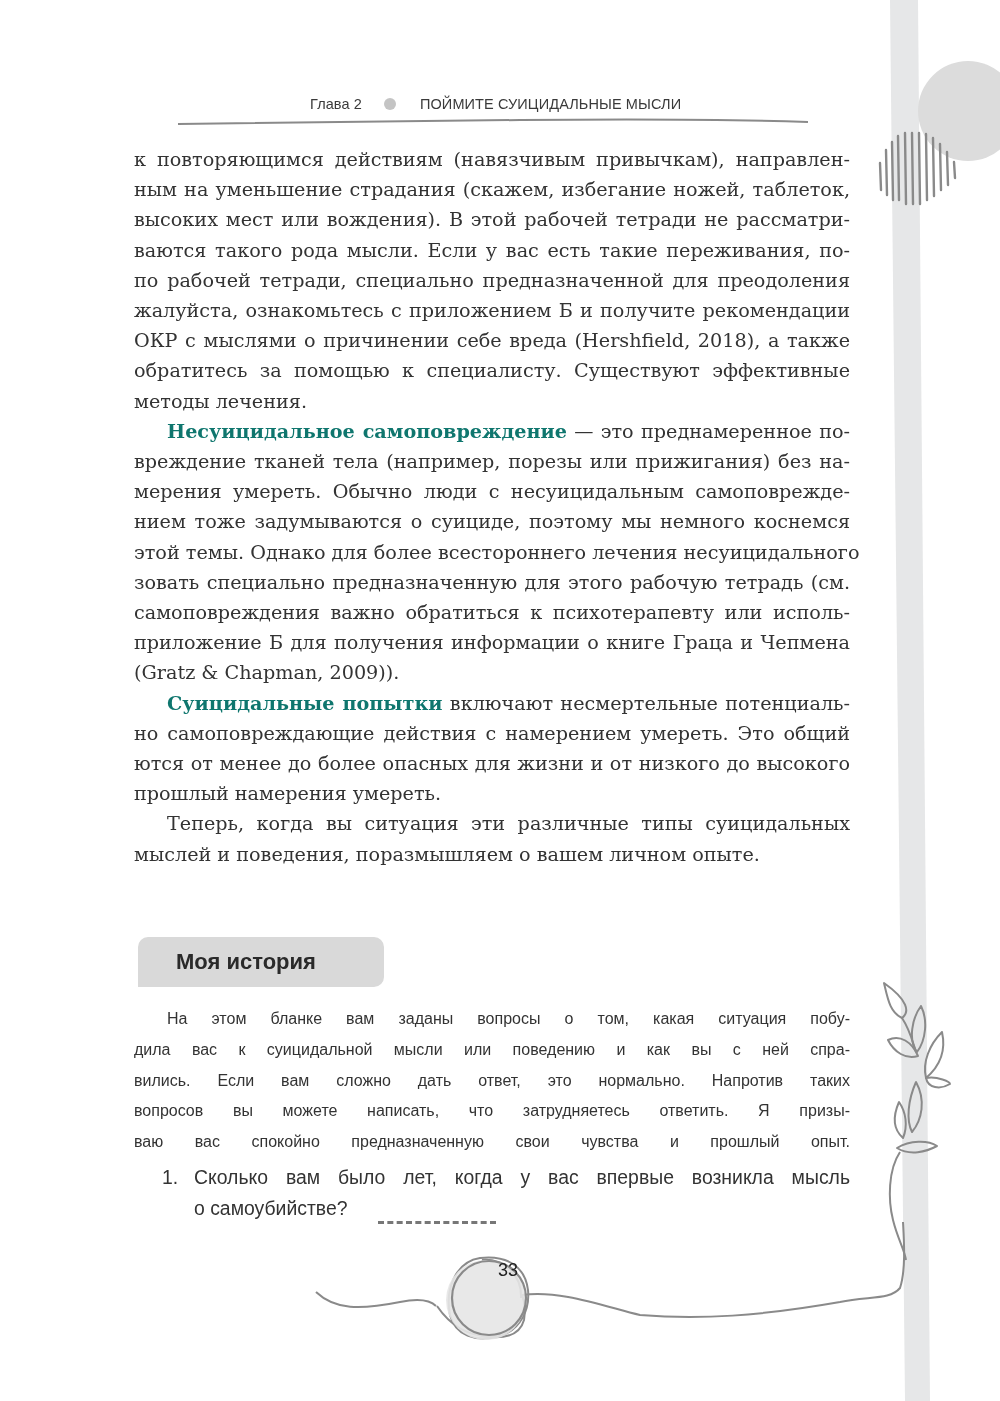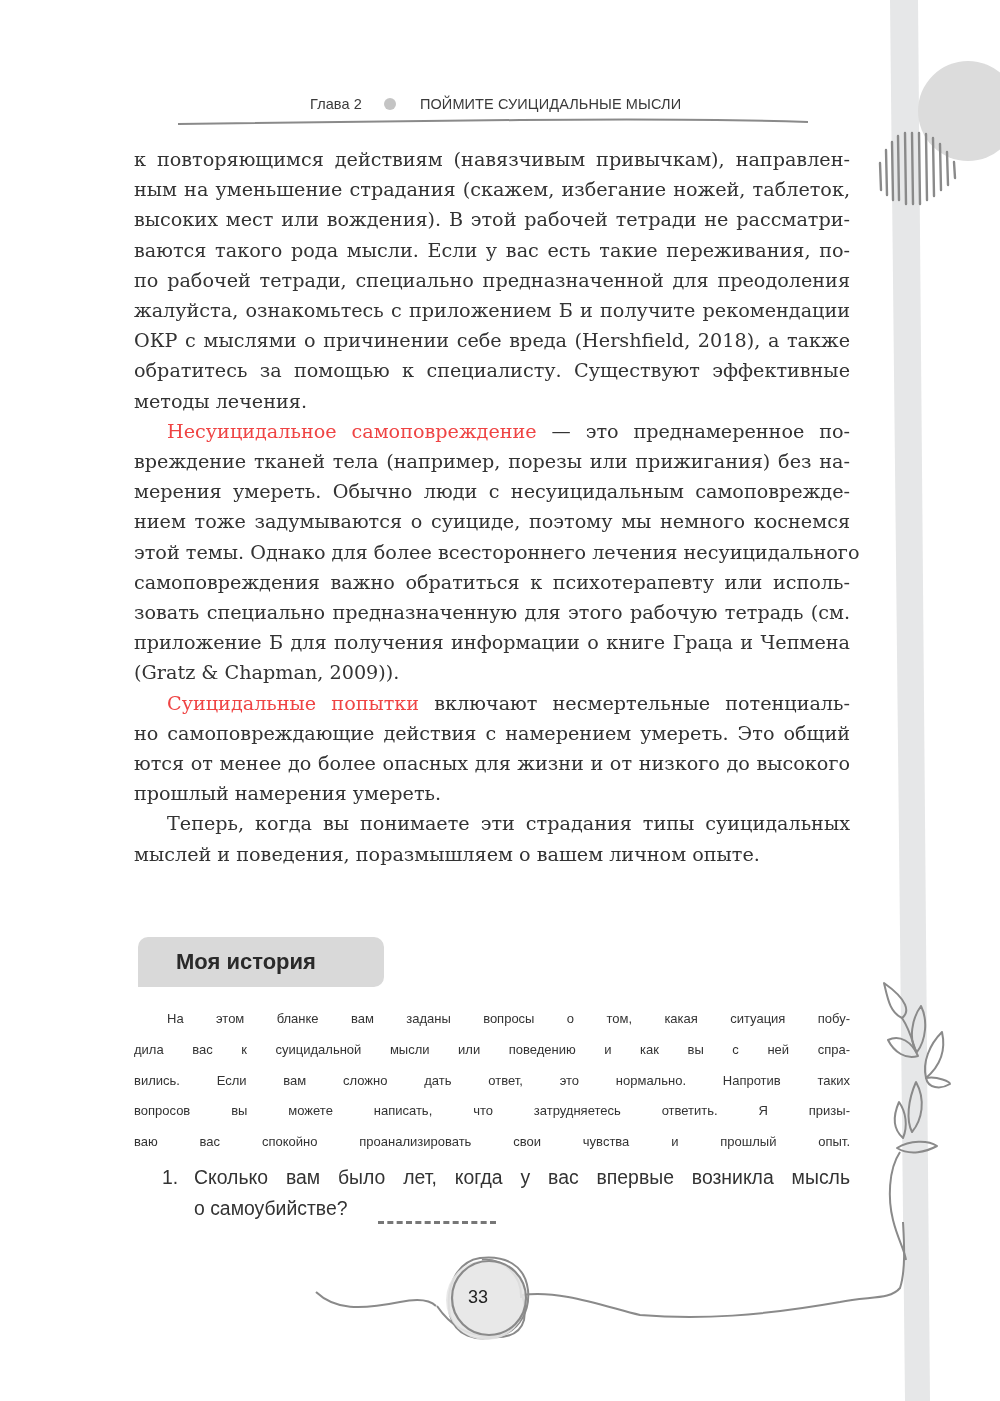--- a/index.html
+++ b/index.html
@@ -14,49 +14,49 @@
       display: flex; align-items: center; gap: 8px;
       letter-spacing: 0.1px;
     }
     .header-line .chap { margin-right: 14px; }
     .header-line .dot { width: 12px; height: 12px; border-radius: 50%; background: #c4c4c4; margin-right: 16px; display: inline-block; }
     .body-text {
       position: absolute; left: 134px; top: 145px; width: 716px;
       font-family: "DejaVu Serif", serif; font-size: 19.2px; line-height: 30.2px;
       color: #333333; text-align: justify;
     }
-    .body-text b { font-weight: normal; color: #ef4444; }
+    .body-text b { font-weight: bold; color: #0f766e; }
     .line { display: block; white-space: nowrap; text-align: justify; text-align-last: justify; }
     .line.last { text-align-last: left; }
     .line.ind { padding-left: 33px; }
 
     .section-tab {
       position: absolute; left: 138px; top: 937px; width: 246px; height: 50px;
       background: #d9d9d9; border-radius: 10px 10px 10px 0;
     }
     .section-title {
       position: absolute; left: 176px; top: 949px;
       font-family: "Liberation Sans", sans-serif; font-weight: bold; font-size: 22px; color: #2a2a2a;
     }
     .intro-text {
       position: absolute; left: 134px; top: 1004px; width: 716px;
-      font-family: "Liberation Sans", sans-serif; font-size: 13px; line-height: 30.8px; color: #333;
+      font-family: "Liberation Sans", sans-serif; font-size: 16px; line-height: 30.8px; color: #333;
     }
     .q-list {
       position: absolute; left: 162px; top: 1162px; width: 690px;
       font-family: "Liberation Sans", sans-serif; font-size: 19.4px; line-height: 30.8px; color: #333;
     }
     .q-num { position: absolute; left: 0; top: 0; }
     .q-text { position: absolute; left: 32px; top: 0; width: 656px; }
     .answer-line {
       position: absolute; left: 378px; top: 1221px; width: 118px; height: 0;
       border-top: 3px dashed #777;
     }
     .page-number {
-      position: absolute; left: 468px; top: 1287px; width: 50px; text-align: left;
+      position: absolute; left: 468px; top: 1260px; width: 50px; text-align: right;
       font-family: "Liberation Sans", sans-serif; font-size: 18px; color: #222;
     }
   </style>
 </head>
 <body>
 
 <svg class="deco" viewBox="0 0 1000 1401" xmlns="http://www.w3.org/2000/svg">
 
   <polygon points="890,0 918,0 930,1401 905,1401" fill="#e6e7e8"></polygon>
 
@@ -122,46 +122,46 @@
     <span class="line">ОКР с мыслями о причинении себе вреда (Hershfield, 2018), а также</span>
     <span class="line">обратитесь за помощью к специалисту. Существуют эффективные</span>
     <span class="line last">методы лечения.</span>
   </div>
   <div>
     <span class="line ind"><b>Несуицидальное самоповреждение</b><span> — это преднамеренное по-</span></span>
     <span class="line">вреждение тканей тела (например, порезы или прижигания) без на-</span>
     <span class="line">мерения умереть. Обычно люди с несуицидальным самоповрежде-</span>
     <span class="line">нием тоже задумываются о суициде, поэтому мы немного коснемся</span>
     <span class="line">этой темы. Однако для более всестороннего лечения несуицидального</span>
+    <span class="line">зовать специально предназначенную для этого рабочую тетрадь (см.</span>
     <span class="line">самоповреждения важно обратиться к психотерапевту или исполь-</span>
-    <span class="line">зовать специально предназначенную для этого рабочую тетрадь (см.</span>
     <span class="line">приложение Б для получения информации о книге Граца и Чепмена</span>
     <span class="line last">(Gratz &amp; Chapman, 2009)).</span>
   </div>
   <div>
     <span class="line ind"><b>Суицидальные попытки</b><span> включают несмертельные потенциаль-</span></span>
     <span class="line">но самоповреждающие действия с намерением умереть. Это общий</span>
     <span class="line">ются от менее до более опасных для жизни и от низкого до высокого</span>
     <span class="line last">прошлый намерения умереть.</span>
   </div>
   <div>
-    <span class="line ind">Теперь, когда вы понимаете эти страдания типы суицидальных</span>
+    <span class="line ind">Теперь, когда вы ситуация эти различные типы суицидальных</span>
     <span class="line last">мыслей и поведения, поразмышляем о вашем личном опыте.</span>
   </div>
 </div>
 
 <div class="section-tab"></div>
 <div class="section-title">Моя история</div>
 
 <div class="intro-text">
   <span class="line ind">На этом бланке вам заданы вопросы о том, какая ситуация побу-</span>
   <span class="line">дила вас к суицидальной мысли или поведению и как вы с ней спра-</span>
   <span class="line">вились. Если вам сложно дать ответ, это нормально. Напротив таких</span>
   <span class="line">вопросов вы можете написать, что затрудняетесь ответить. Я призы-</span>
-  <span class="line">ваю вас спокойно проанализировать свои чувства и прошлый опыт.</span>
+  <span class="line">ваю вас спокойно предназначенную свои чувства и прошлый опыт.</span>
 </div>
 
 <div class="q-list">
   <div>
     <span class="q-num">1.</span>
     <div class="q-text">
       <span class="line">Сколько вам было лет, когда у вас впервые возникла мысль</span>
       <span class="line last">о самоубийстве?</span>
     </div>
   </div>

